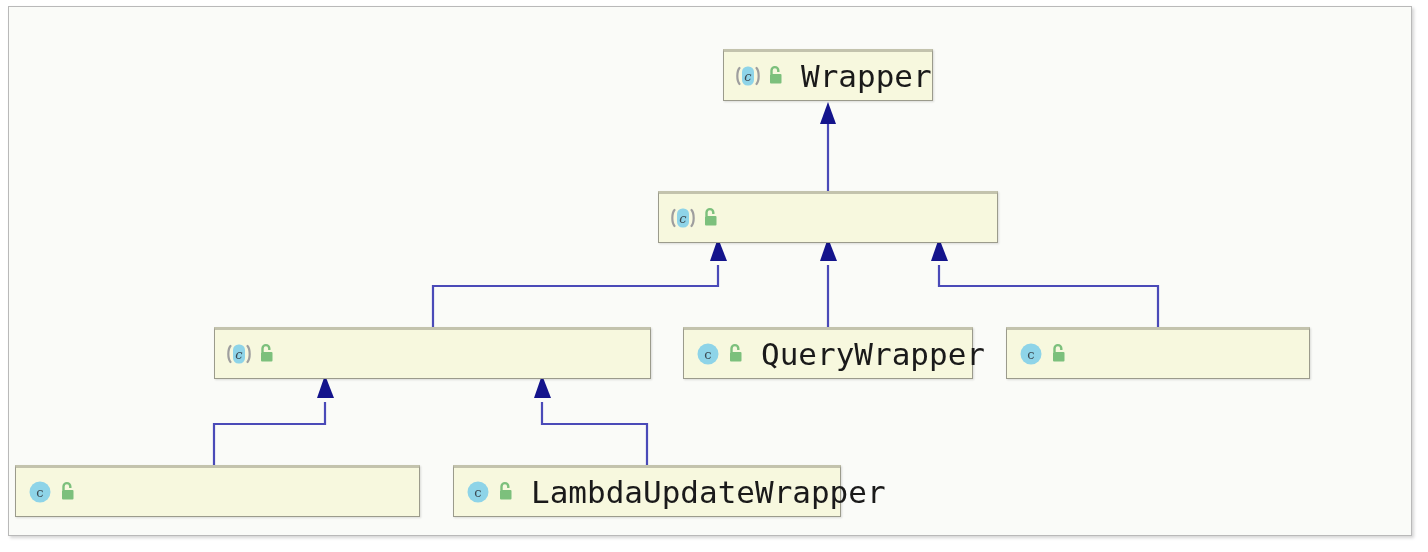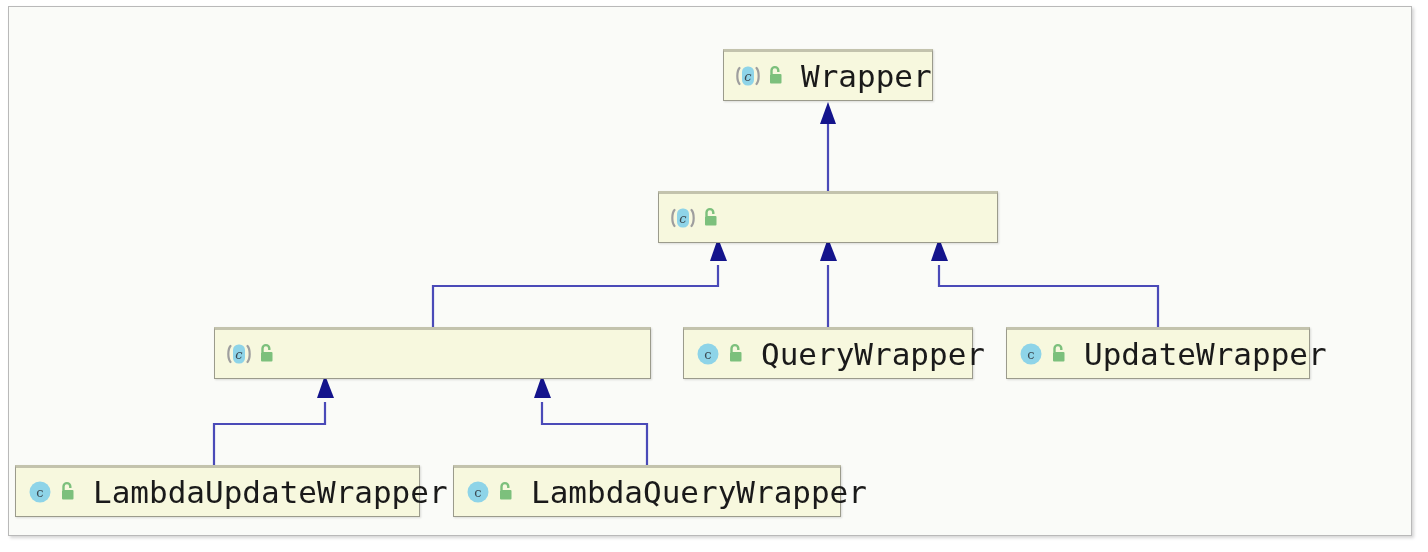--- a/index.html
+++ b/index.html
@@ -198,49 +198,47 @@
           <circle cx="14" cy="14" r="10.5" fill="#8ed4e8"></circle>
           <text x="14" y="19" text-anchor="middle" font-family="DejaVu Serif, Liberation Serif, serif" font-size="13" fill="#3c4a52">c</text>
         </svg>
       </span>
       <span class="icon-lock">
         <svg width="20" height="22" viewBox="0 0 20 22">
           <path d="M4.5 9 L4.5 5.5 A3.4 3.4 0 0 1 11.3 5.5 L11.3 7" stroke="#7cc07c" stroke-width="2.4" fill="none"></path>
           <rect x="3" y="9" width="11.5" height="9.5" rx="1" fill="#7cc07c"></rect>
         </svg>
       </span>
-      <span class="node-label">UpdateWrapper</span>
     </div>
 
     <div class="uml-node" style="left:6px; top:458px; width:405px;">
       <span class="icon-class">
         <svg width="28" height="28" viewBox="0 0 28 28">
           <circle cx="14" cy="14" r="10.5" fill="#8ed4e8"></circle>
           <text x="14" y="19" text-anchor="middle" font-family="DejaVu Serif, Liberation Serif, serif" font-size="13" fill="#3c4a52">c</text>
         </svg>
       </span>
       <span class="icon-lock">
         <svg width="20" height="22" viewBox="0 0 20 22">
           <path d="M4.5 9 L4.5 5.5 A3.4 3.4 0 0 1 11.3 5.5 L11.3 7" stroke="#7cc07c" stroke-width="2.4" fill="none"></path>
           <rect x="3" y="9" width="11.5" height="9.5" rx="1" fill="#7cc07c"></rect>
         </svg>
       </span>
+    </div>
+
+    <div class="uml-node" style="left:444px; top:458px; width:388px;">
+      <span class="icon-class">
+        <svg width="28" height="28" viewBox="0 0 28 28">
+          <circle cx="14" cy="14" r="10.5" fill="#8ed4e8"></circle>
+          <text x="14" y="19" text-anchor="middle" font-family="DejaVu Serif, Liberation Serif, serif" font-size="13" fill="#3c4a52">c</text>
+        </svg>
+      </span>
+      <span class="icon-lock">
+        <svg width="20" height="22" viewBox="0 0 20 22">
+          <path d="M4.5 9 L4.5 5.5 A3.4 3.4 0 0 1 11.3 5.5 L11.3 7" stroke="#7cc07c" stroke-width="2.4" fill="none"></path>
+          <rect x="3" y="9" width="11.5" height="9.5" rx="1" fill="#7cc07c"></rect>
+        </svg>
+      </span>
       <span class="node-label">LambdaUpdateWrapper</span>
-    </div>
-
-    <div class="uml-node" style="left:444px; top:458px; width:388px;">
-      <span class="icon-class">
-        <svg width="28" height="28" viewBox="0 0 28 28">
-          <circle cx="14" cy="14" r="10.5" fill="#8ed4e8"></circle>
-          <text x="14" y="19" text-anchor="middle" font-family="DejaVu Serif, Liberation Serif, serif" font-size="13" fill="#3c4a52">c</text>
-        </svg>
-      </span>
-      <span class="icon-lock">
-        <svg width="20" height="22" viewBox="0 0 20 22">
-          <path d="M4.5 9 L4.5 5.5 A3.4 3.4 0 0 1 11.3 5.5 L11.3 7" stroke="#7cc07c" stroke-width="2.4" fill="none"></path>
-          <rect x="3" y="9" width="11.5" height="9.5" rx="1" fill="#7cc07c"></rect>
-        </svg>
-      </span>
-      <span class="node-label">LambdaQueryWrapper</span>
     </div>
 
   </div>
 </div>
 
 </body></html>

